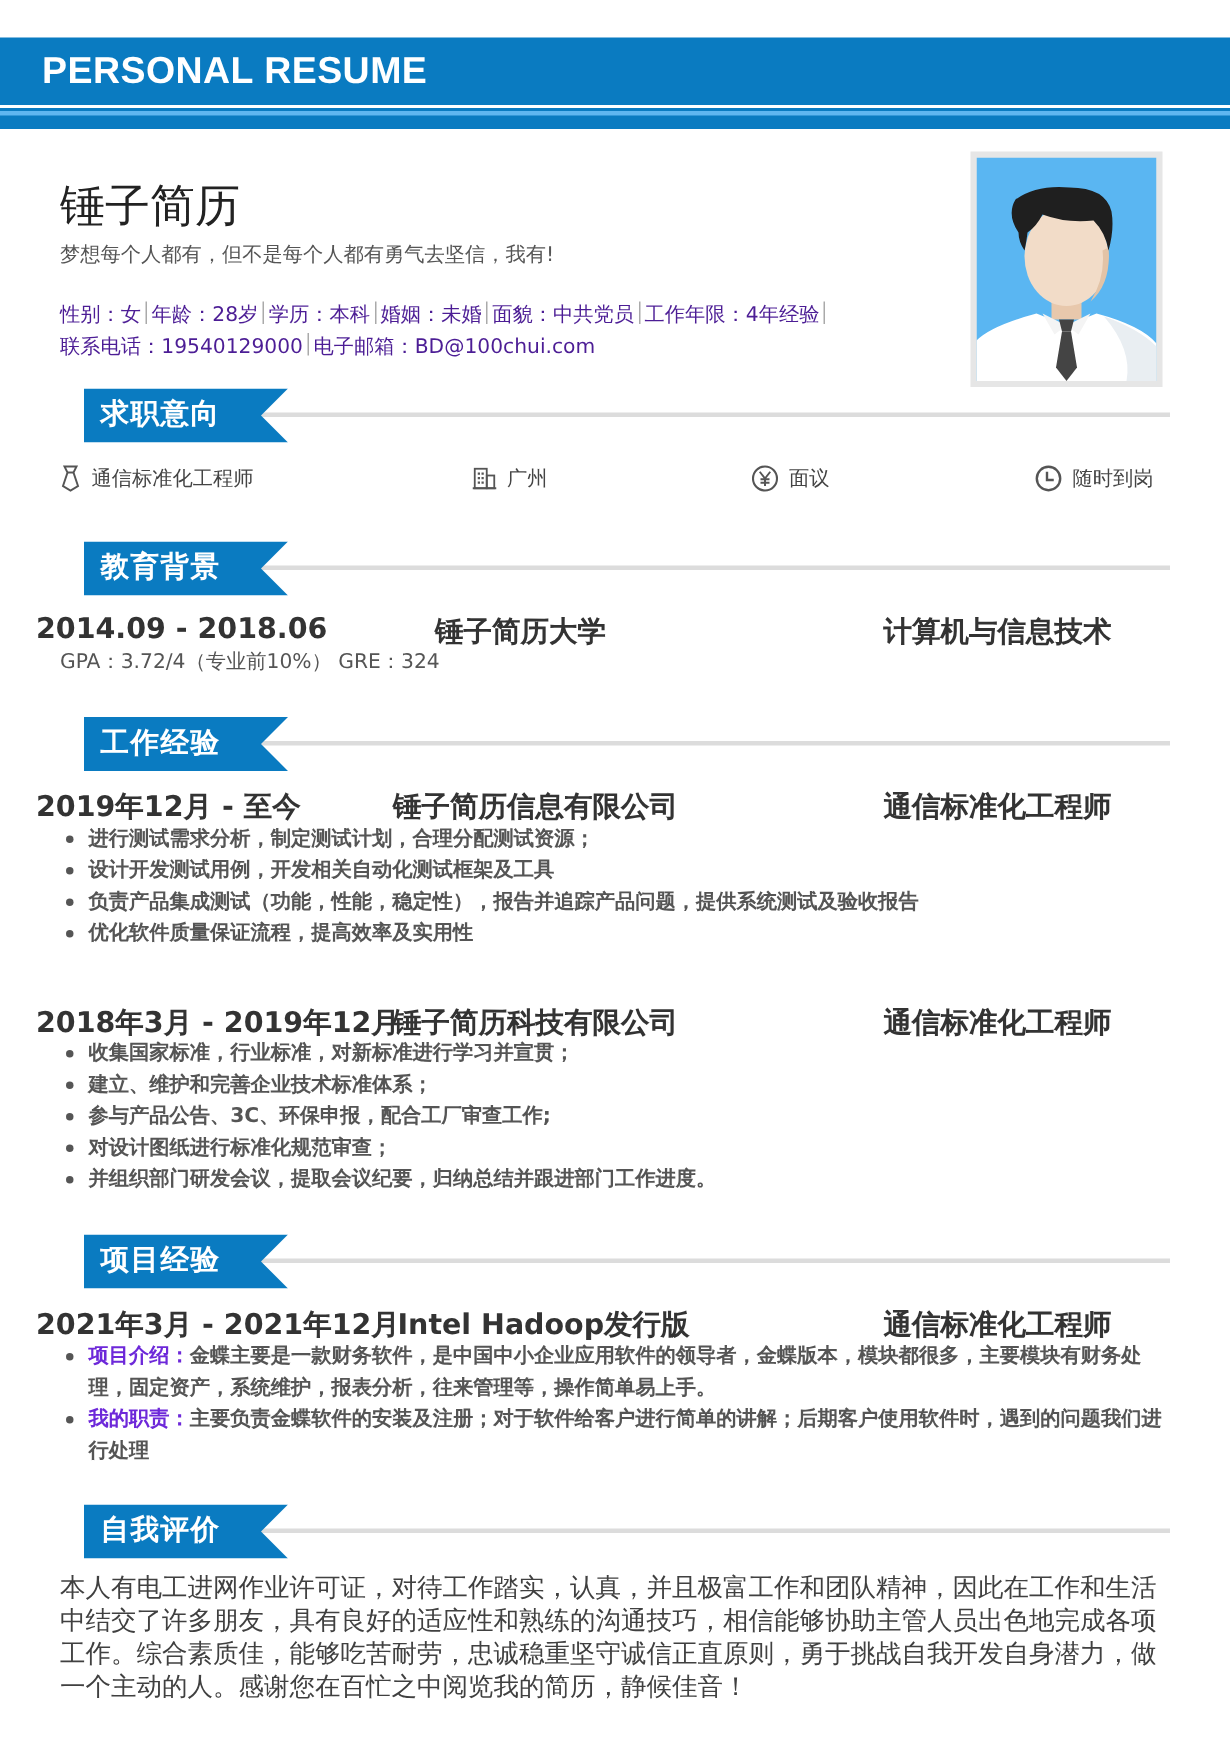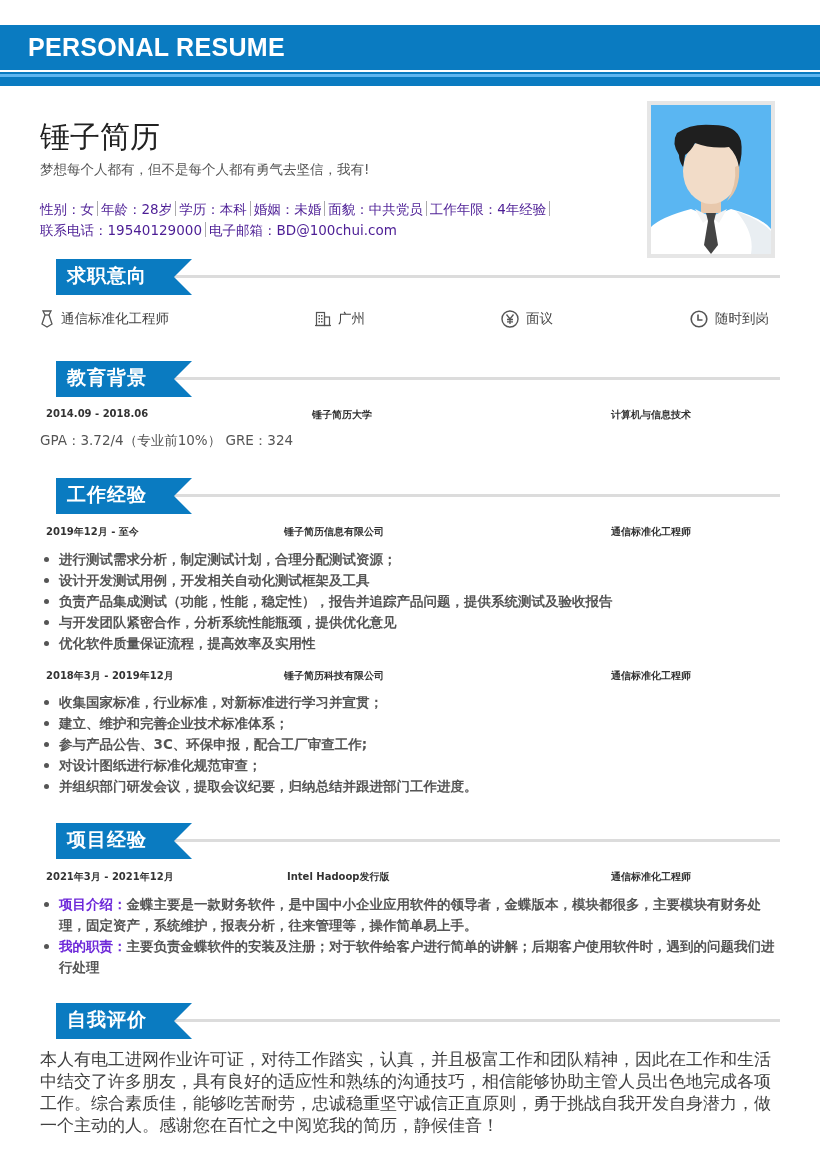--- a/index.html
+++ b/index.html
@@ -24,21 +24,21 @@
     .section-head { position: absolute; left: 40px; width: 740px; height: 36px; }
     .section-head .tab { position: absolute; left: 0; top: 0; width: 136px; height: 52px; margin-left: 16px; }
     .section-head .tab svg { position: absolute; left: 0; top: 0; }
     .section-head .tab-label { position: absolute; left: 11px; top: 4px; font-size: 19px; font-weight: bold; color: #ffffff; letter-spacing: 1px; }
     .section-head .rule { position: absolute; left: 130px; top: 16px; width: 610px; height: 3px; background: #dcdcdc; }
 
     .intent-row { position: absolute; top: 310px; left: 40px; width: 740px; height: 22px; font-size: 13.5px; color: #444444; }
     .intent-item { position: absolute; top: 0; display: flex; align-items: center; white-space: nowrap; }
     .intent-item svg { margin-right: 7px; }
 
-    .row { position: absolute; left: 46px; width: 740px; height: 20px; font-size: 10px; font-weight: bold; color: #333333; white-space: nowrap; }
+    .row { position: absolute; left: 24px; width: 740px; height: 20px; font-size: 19px; font-weight: bold; color: #333333; white-space: nowrap; }
     .row span { position: absolute; top: 0; }
     .plain { position: absolute; left: 40px; font-size: 13.5px; color: #555555; white-space: nowrap; }
 
     .bullets { position: absolute; left: 40px; width: 740px; list-style: none; font-size: 13.5px; color: #555555; font-weight: bold; }
     .bullets li { position: relative; padding-left: 19px; line-height: 21px; }
     .bullets li::before { content: ""; position: absolute; left: 4px; top: 8px; width: 5px; height: 5px; border-radius: 50%; background: #555555; }
     .bullets li b { color: #6d28d9; }
 
     .para { position: absolute; left: 40px; width: 740px; font-size: 17px; line-height: 22px; color: #404040; }
   </style>
@@ -151,21 +151,20 @@
 </div>
 <div class="row" style="top:525px;">
   <span style="left:0;">2019年12月 - 至今</span>
   <span style="left:238px;">锤子简历信息有限公司</span>
   <span style="left:565px;">通信标准化工程师</span>
 </div>
 <ul class="bullets" style="top:549px;">
   <li>进行测试需求分析，制定测试计划，合理分配测试资源；</li>
   <li>设计开发测试用例，开发相关自动化测试框架及工具</li>
   <li>负责产品集成测试（功能，性能，稳定性），报告并追踪产品问题，提供系统测试及验收报告</li>
-  <li>与开发团队紧密合作，分析系统性能瓶颈，提供优化意见</li>
   <li>优化软件质量保证流程，提高效率及实用性</li>
 </ul>
 
 <div class="row" style="top:669px;">
   <span style="left:0;">2018年3月 - 2019年12月</span>
   <span style="left:238px;">锤子简历科技有限公司</span>
   <span style="left:565px;">通信标准化工程师</span>
 </div>
 <ul class="bullets" style="top:692px;">
   <li>收集国家标准，行业标准，对新标准进行学习并宣贯；</li>

